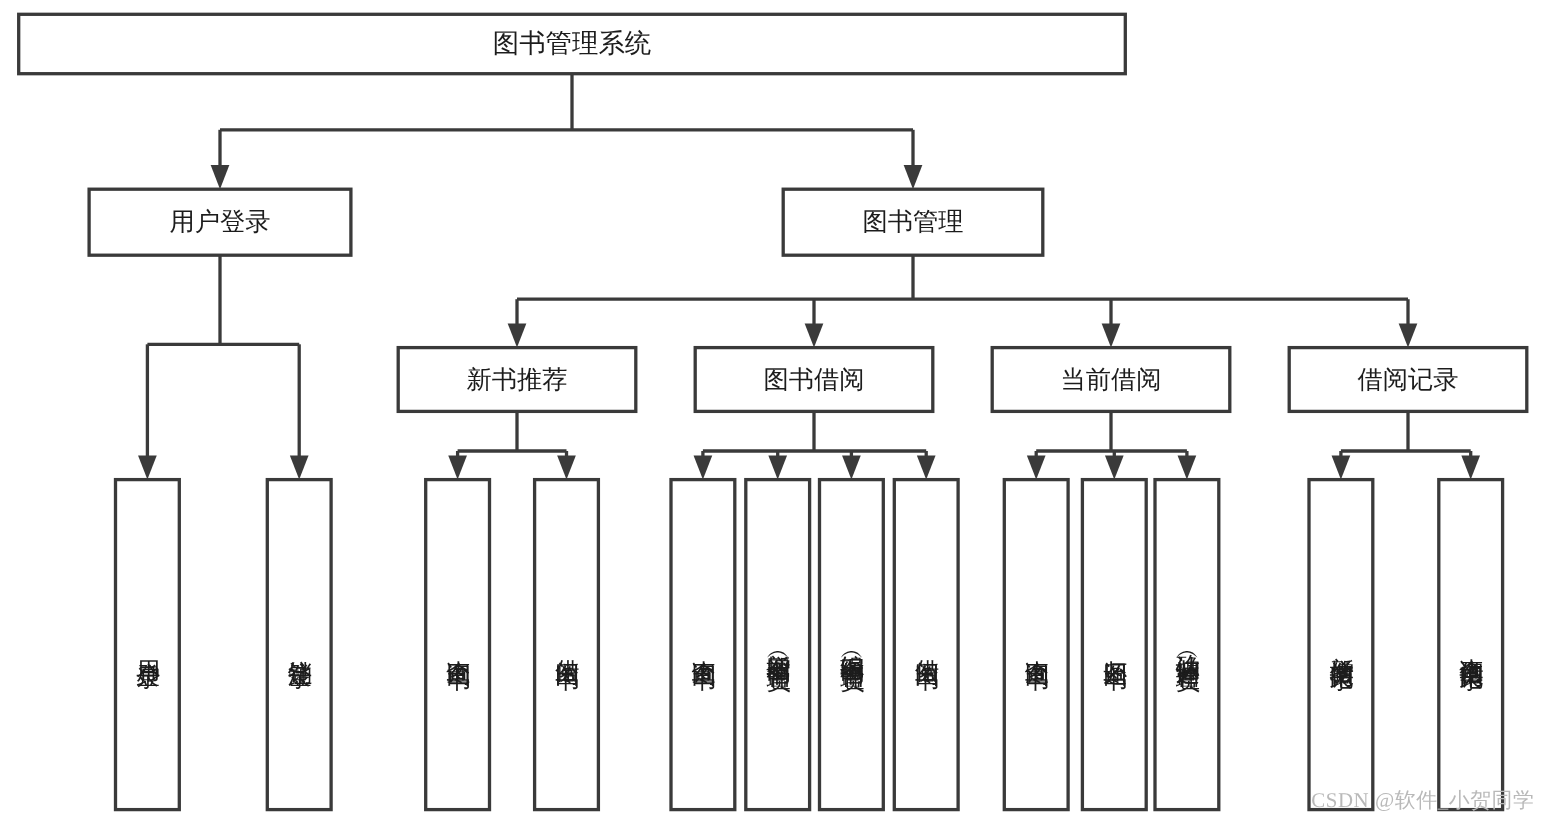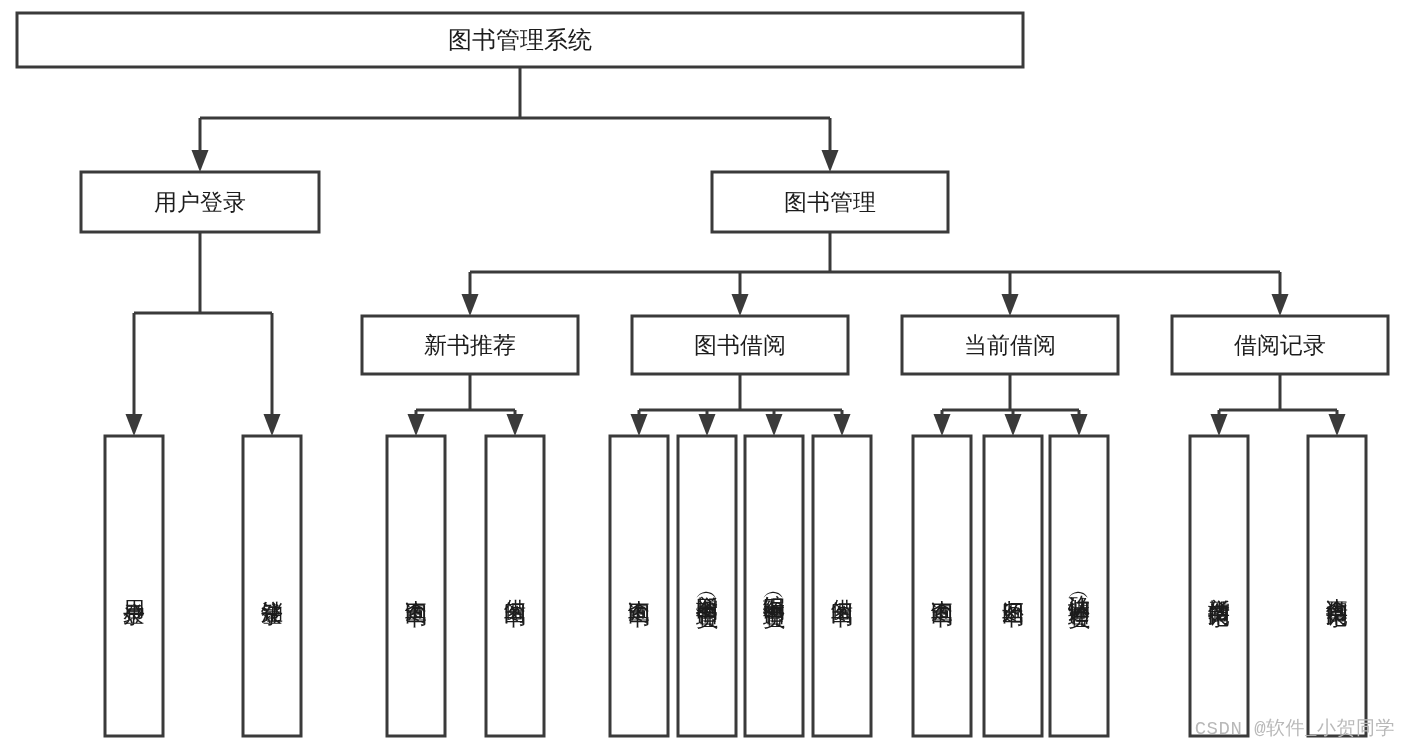--- a/index.html
+++ b/index.html
@@ -64,21 +64,21 @@
     color: #1c1c1c;
     letter-spacing: 2px;
     text-align: center;
     white-space: nowrap;
     pointer-events: none;
   }
   .watermark {
     position: absolute;
     right: 10px;
     bottom: 6px;
-    font-family: Liberation Mono, monospace;
+    font-family: Liberation Serif, serif;
     font-size: 19px;
     color: #b9b9b9;
     letter-spacing: 0.5px;
     white-space: nowrap;
   }
 </style>
 </head>
 <body>
 
 <div id="stage">

